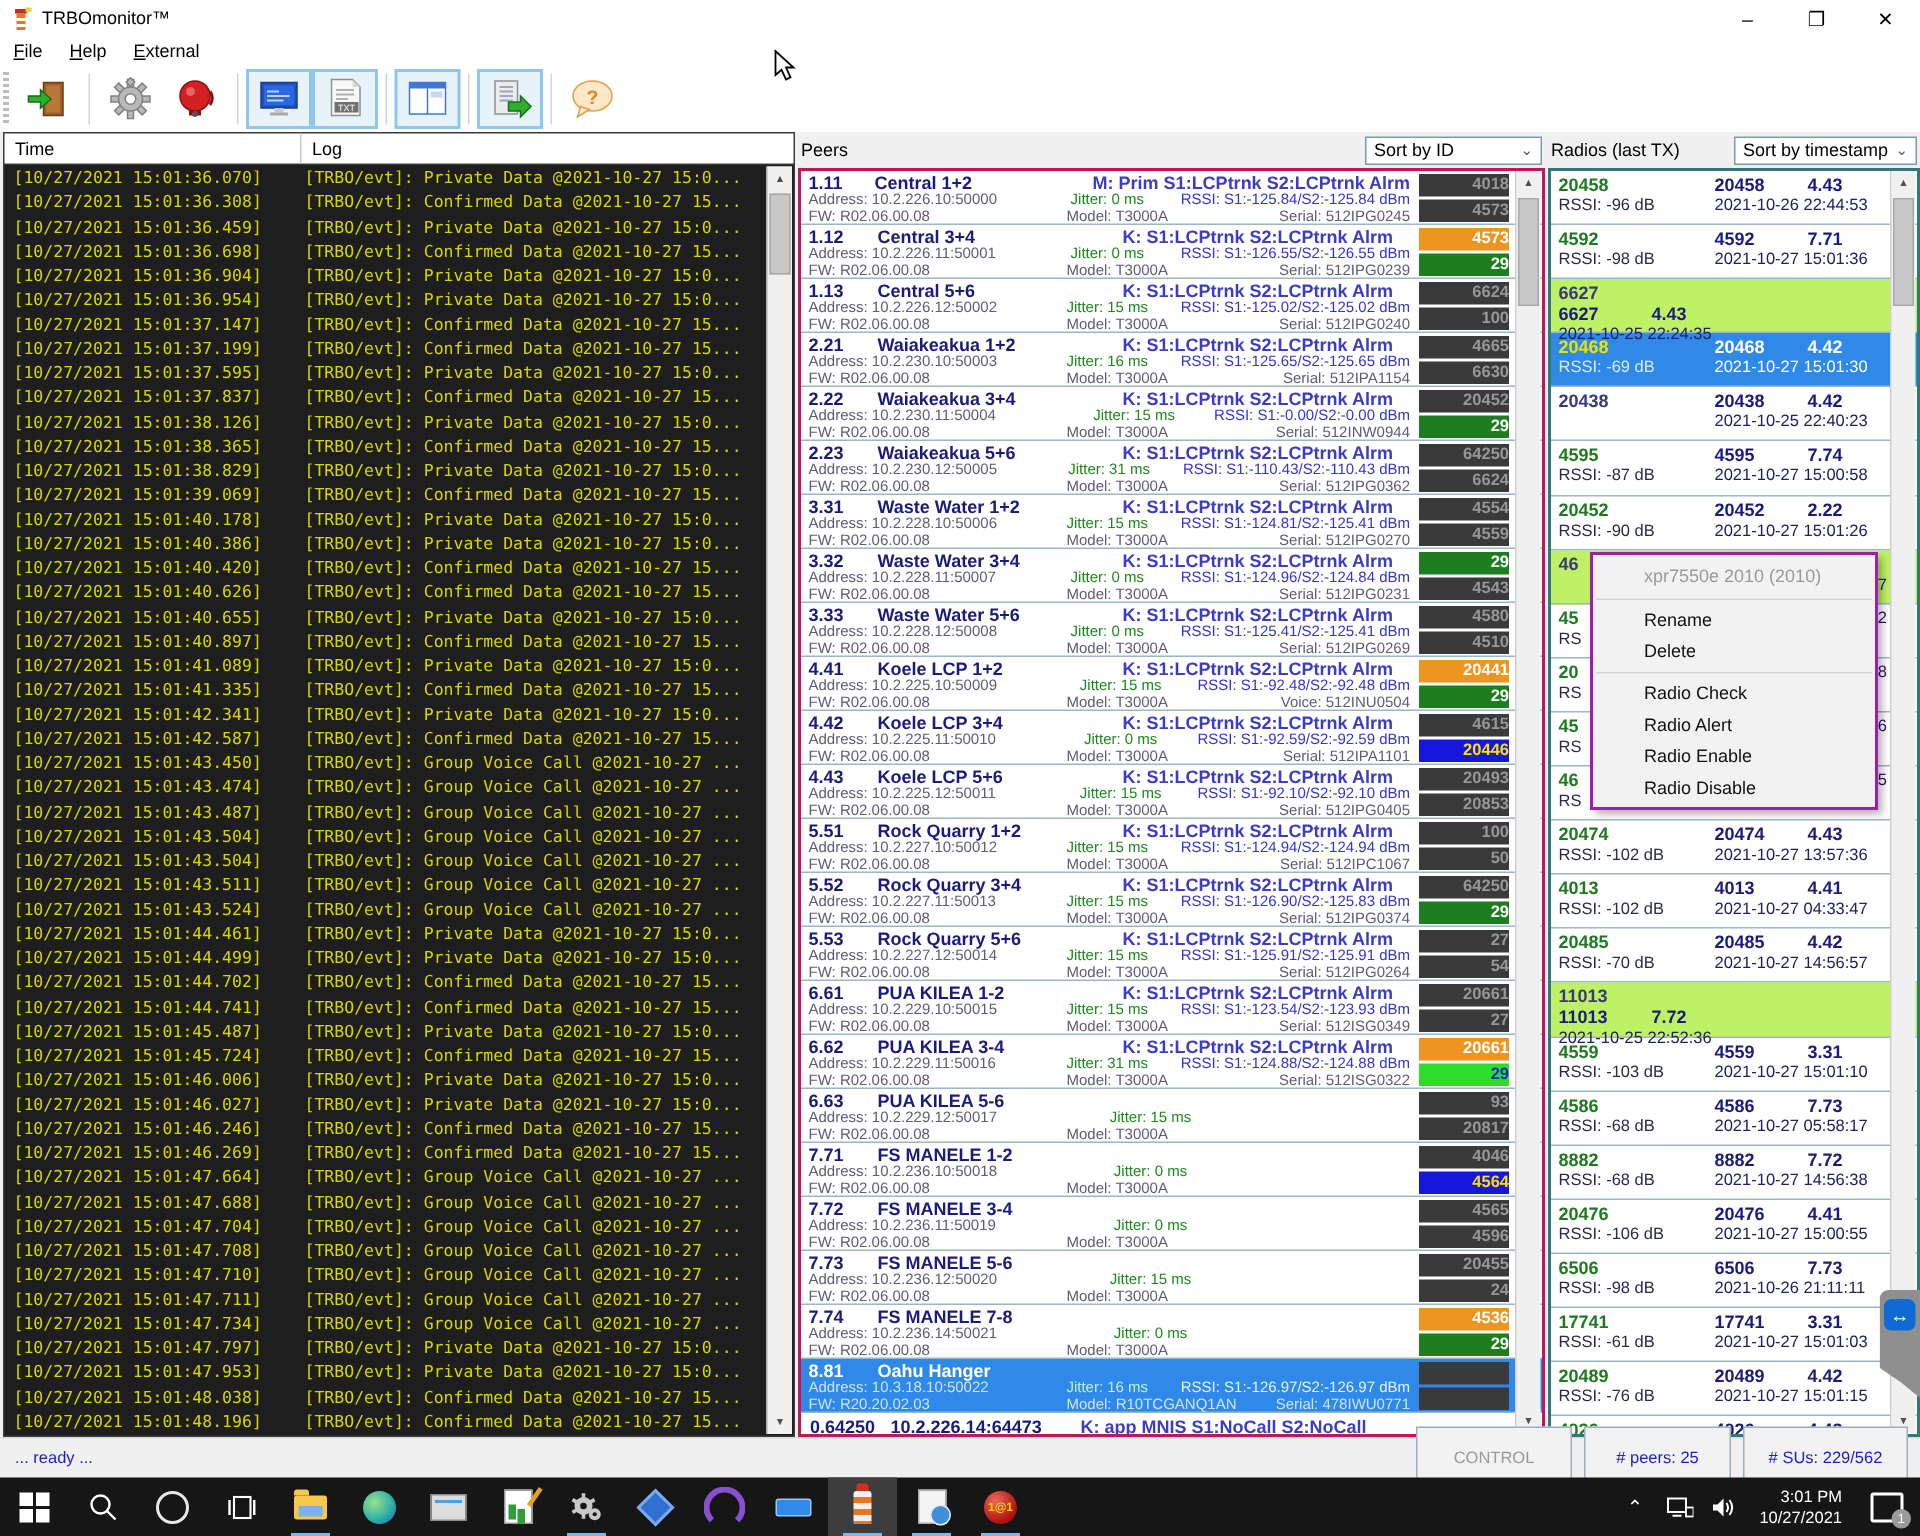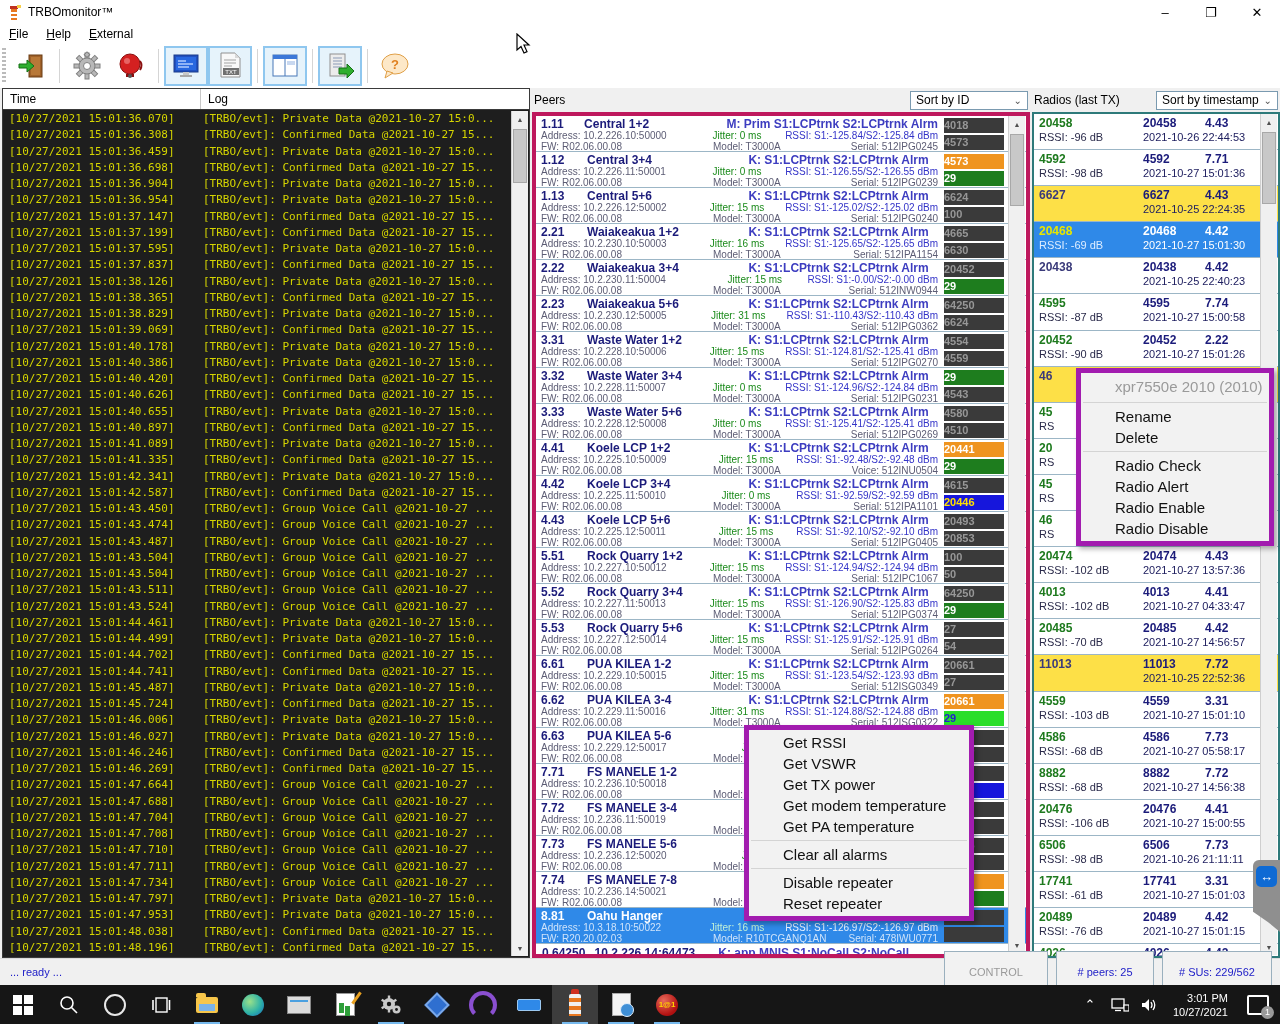--- a/index.html
+++ b/index.html
@@ -33,66 +33,66 @@
            font-family:"DejaVu Sans Mono",monospace;font-size:11px;color:#d6d600;}
   .lr-time{width:194px;flex:none;}
   .lr-msg{flex:1;overflow:hidden;}
   
   .vscroll{position:absolute;right:1px;top:0;bottom:1px;width:16px;background:#f0f0f0;border-left:1px solid #cfcfcf;}
   .sb-btn{height:16px;display:flex;align-items:center;justify-content:center;font-size:7px;color:#505050;background:#f0f0f0;}
   .sb-btn.down{position:absolute;bottom:0;left:0;right:0;}
   .sb-thumb{position:absolute;left:1px;right:1px;background:#c8c8c8;border:1px solid #a8a8a8;}
   
   .peers-panel{left:532px;width:498px;height:870px;}
-  .peers-list{position:absolute;top:24px;left:0;right:0;bottom:0;border:4px solid #be185d;background:#fff;box-sizing:border-box;overflow:hidden;}
+  .peers-list{position:absolute;top:24px;left:0;right:0;bottom:0;border:2px solid #be185d;background:#fff;box-sizing:border-box;overflow:hidden;}
   .peer-row{height:36px;border-bottom:1px solid #9cb6c6;position:relative;box-sizing:border-box;padding:2px 88px 0 5px;}
   .pr-l1{display:flex;font-size:12px;font-weight:bold;line-height:12px;}
   .pr-id{width:46px;color:#1b1b7a;}
   .pr-name{width:152px;color:#1b1b7a;}
   .pr-status{flex:1;text-align:center;color:#3d3dc0;white-space:nowrap;}
   .pr-l2,.pr-l3{display:flex;font-size:10px;line-height:11px;white-space:nowrap;}
   .pr-a{width:172px;color:#5c5c74;}
   .pr-b{width:112px;}
   .pr-c{flex:1;text-align:right;}
   .jit{color:#1a8a1a;text-align:center;}
   .rssi{color:#3434c8;}
   .dim{color:#5c5c74;}
-  .badge{position:absolute;right:22px;width:60px;height:15px;font-size:11px;font-weight:bold;text-align:left;line-height:15px;}
+  .badge{position:absolute;right:22px;width:60px;height:15px;font-size:11px;font-weight:bold;text-align:right;line-height:15px;}
   .badge.b1{top:2px}.badge.b2{top:19px}
   .badge.dark{background:#3a3a3a;color:#979797;}
   .badge.orange{background:#ef941f;color:#fff;}
   .badge.green{background:#1e7d1e;color:#fff;}
   .badge.blue{background:#1616dc;color:#ffe000;}
   .badge.lime{background:#2ade2a;color:#2222cc;}
   .peer-row.sel{background:#2f89e8;}
   .peer-row.sel .pr-id,.peer-row.sel .pr-name{color:#fff;}
   .peer-row.sel .pr-a,.peer-row.sel .dim{color:#cfe4fb;}
   .peer-row.sel .jit{color:#bff0d8;}
   .peer-row.sel .rssi{color:#e8f2ff;}
   .peer-footer{height:17px;display:flex;align-items:center;font-size:12px;font-weight:bold;color:#1b1b7a;padding-left:6px;white-space:nowrap;justify-content:space-between;}
   .pf-id{width:84px;}.pf-addr{width:198px;}.pf-status{flex:1;text-align:center;color:#3d3dc0;padding-right:117px;}
   
   .radios-panel{left:1032px;width:248px;height:870px;}
   .radios-list{position:absolute;top:24px;left:0;right:0;bottom:0;border:2px solid #2e7a7a;background:#fff;box-sizing:border-box;overflow:hidden;}
   .radio-row{height:36.1px;display:flex;border-bottom:1px solid #9cb6c6;box-sizing:border-box;padding:2px 20px 0 5px;}
-  .radio-row.gray{background:#fde047;}
+  .radio-row.gray{background:#bef264;flex-direction:column;}
   .radio-row.sel{background:#2f89e8;}
   .rr-left{width:104px;flex:none;}
   .rr-right{flex:1;}
   .rr-id{font-size:12px;font-weight:bold;line-height:14px;}
   .idc-g{color:#1e7a1e;}.idc-n{color:#3a3a7a;}.idc-y{color:#e6e600;}
   .rr-rssi{font-size:11px;color:#2a2a4a;line-height:15px;}
   .rr-r1{display:flex;font-size:12px;font-weight:bold;color:#1b1b7a;line-height:14px;}
   .rr-id2{width:62px;}
   .rr-ts{font-size:11px;color:#202060;line-height:15px;}
   .rr-tail{text-align:right;}
   .radio-row.sel .rr-r1,.radio-row.sel .rr-ts{color:#fff;}
   .radio-row.sel .rr-rssi{color:#dcecff;}
   
-  .ctx{position:absolute;background:#f2f2f2;border:5px solid #a21caf;box-shadow:3px 3px 5px rgba(0,0,0,.3);font-size:15px;z-index:60;padding:2px 0;margin-left:16px;}
+  .ctx{position:absolute;background:#f2f2f2;border:2px solid #a21caf;box-shadow:3px 3px 5px rgba(0,0,0,.3);font-size:12px;z-index:60;padding:2px 0;}
   .ctx-item{height:21px;line-height:21px;padding-left:34px;color:#111;white-space:nowrap;}
   .ctx-title{height:24px;line-height:24px;padding-left:34px;color:#9a9a9a;white-space:nowrap;}
   .ctx-sep{height:1px;background:#d4d4d4;margin:3px 2px;}
   
   .statusbar{position:absolute;left:0;top:958px;width:1280px;height:27px;background:#f0f0f0;border-top:1px solid #dcdcdc;display:flex;align-items:center;box-sizing:border-box;}
   .sb-ready{color:#2020c8;font-size:11px;margin-left:10px;}
   .sb-box{height:19px;border:1px solid #9ab0be;background:#f2f2f2;display:flex;align-items:center;justify-content:center;font-size:11px;padding:11px 12px;margin-left:8px;}
   .sb-box.gray{color:#9a9a9a;}
   .sb-box.blue{color:#2020c8;}
   
@@ -1244,32 +1244,20 @@
           </div>
         </div>
       <div class="vscroll">
         <div class="sb-btn">▲</div>
         <div class="sb-thumb" style="top:18px;height:70px;"></div>
         <div class="sb-btn down">▼</div>
       </div>
     </div>
   </div>
 
-  <div class="ctx" style="left:728px;top:725px;width:220px;" id="peers-menu">
-      <div class="ctx-item">Get RSSI</div>
-      <div class="ctx-item">Get VSWR</div>
-      <div class="ctx-item">Get TX power</div>
-      <div class="ctx-item">Get modem temperature</div>
-      <div class="ctx-item">Get PA temperature</div>
-      <div class="ctx-sep"></div>
-      <div class="ctx-item">Clear all alarms</div>
-      <div class="ctx-sep"></div>
-      <div class="ctx-item">Disable repeater</div>
-      <div class="ctx-item">Reset repeater</div>
-    </div>
   <div class="ctx" style="left:1060px;top:368px;width:188px;" id="radios-menu">
       <div class="ctx-title">xpr7550e 2010 (2010)</div>
       <div class="ctx-sep"></div>
       <div class="ctx-item">Rename</div>
       <div class="ctx-item">Delete</div>
       <div class="ctx-sep"></div>
       <div class="ctx-item">Radio Check</div>
       <div class="ctx-item">Radio Alert</div>
       <div class="ctx-item">Radio Enable</div>
       <div class="ctx-item">Radio Disable</div>

